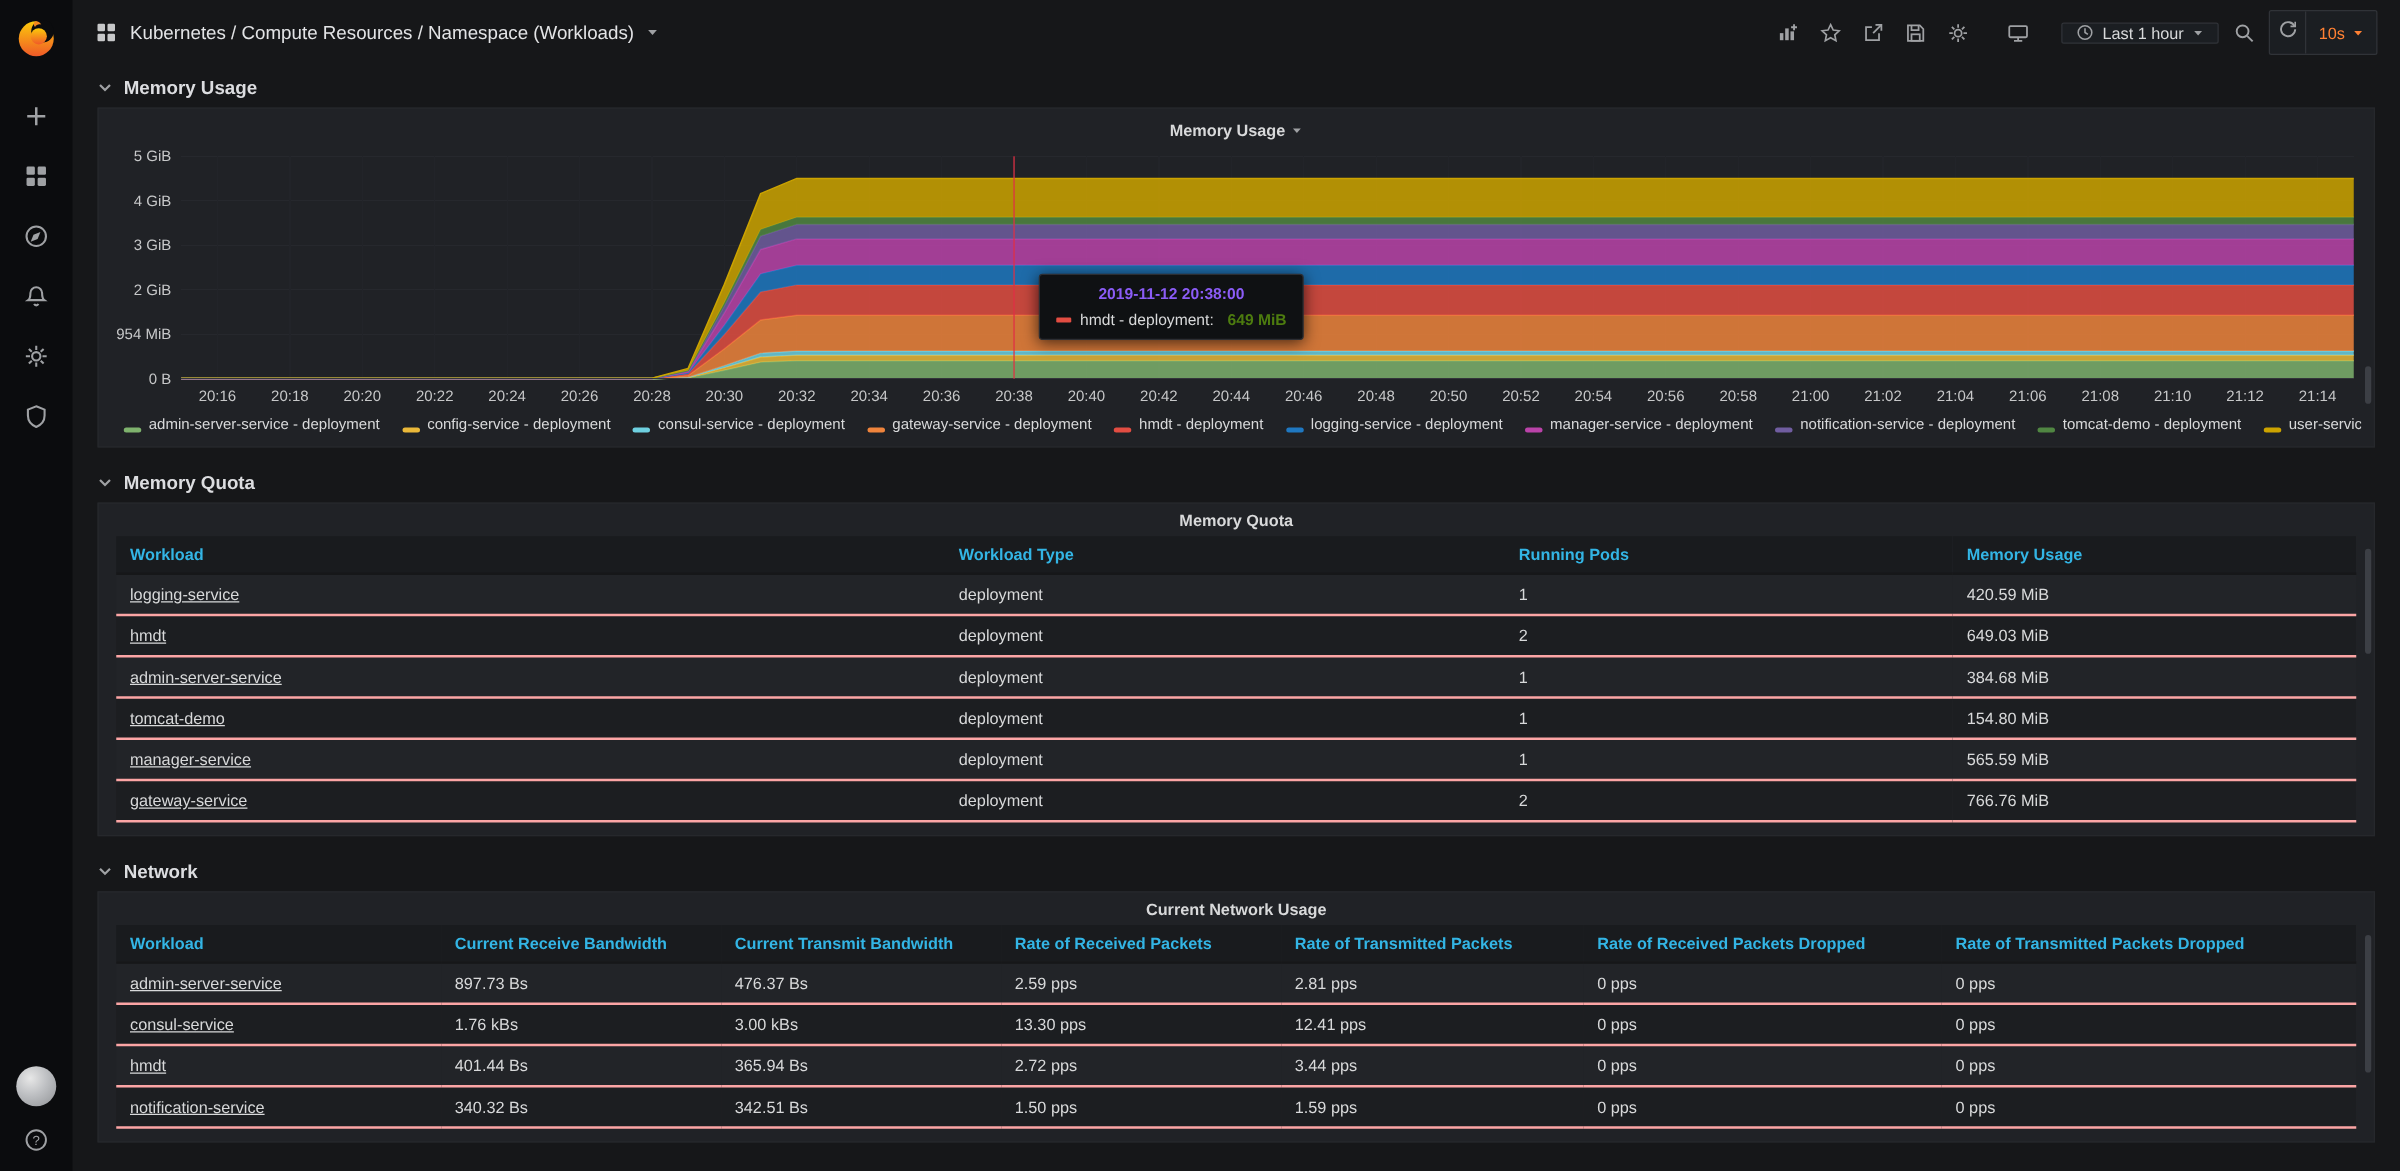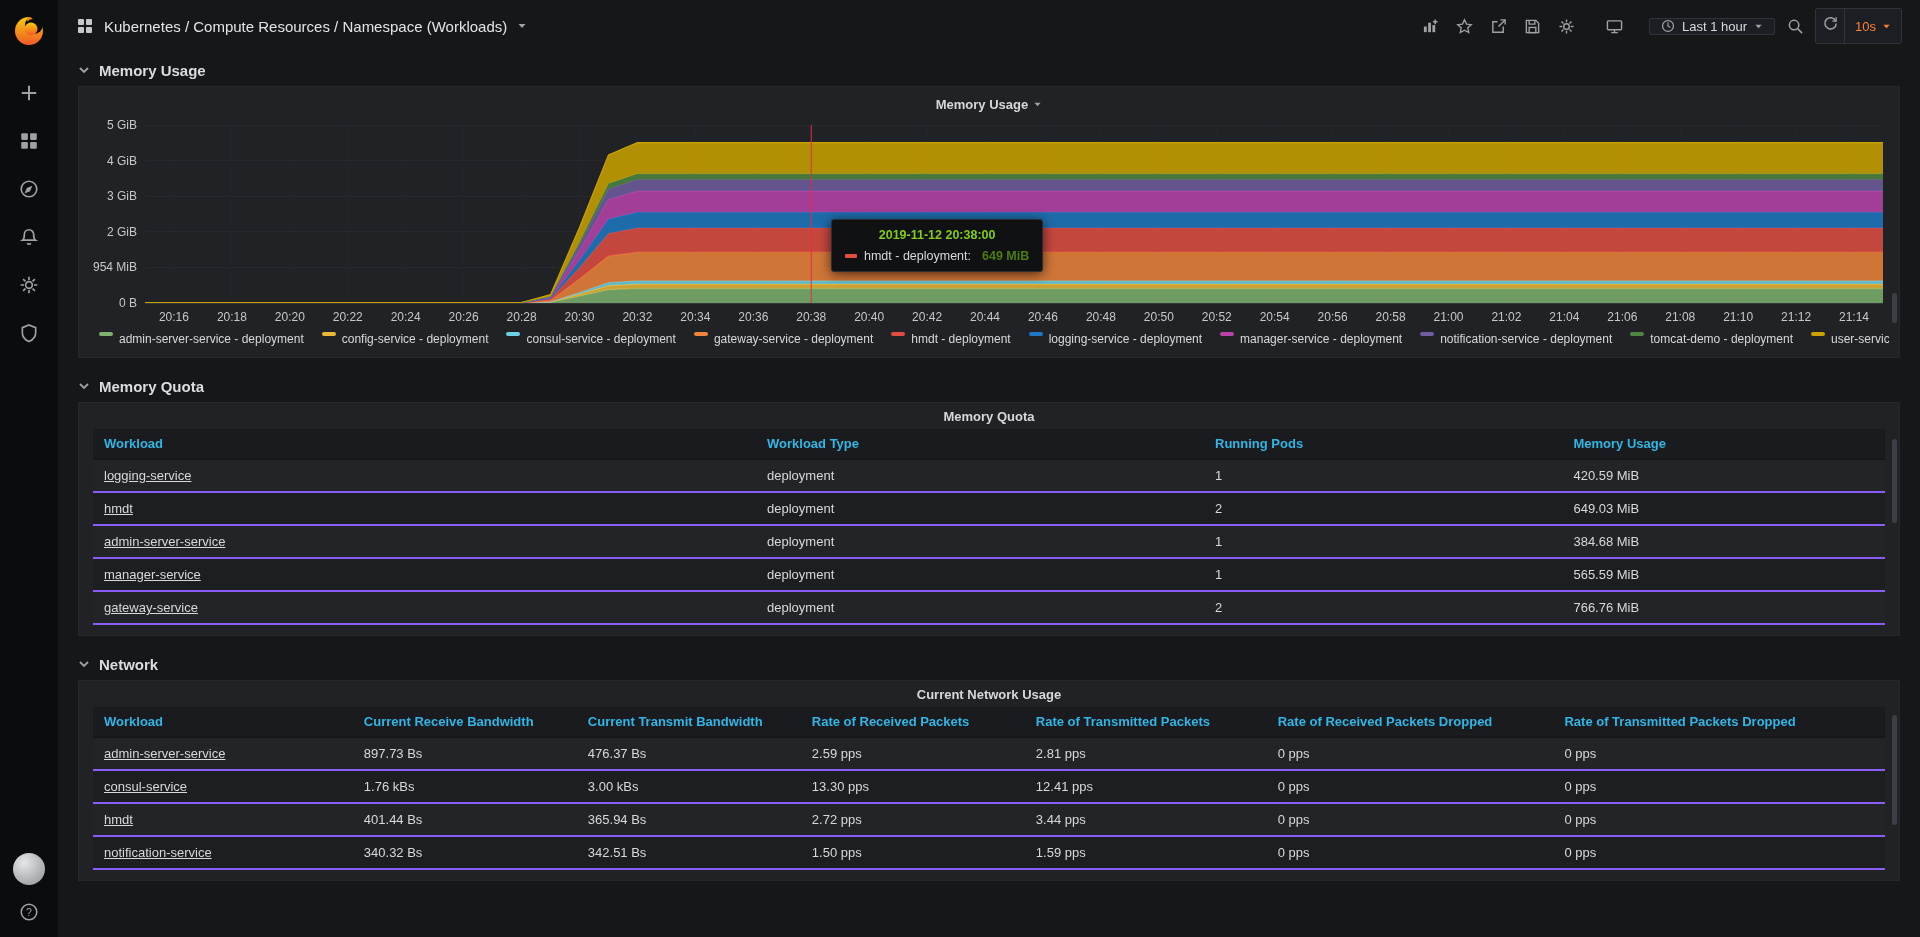--- a/index.html
+++ b/index.html
@@ -46,36 +46,36 @@
   .panel{background:#202226;border:1px solid #26282c;position:relative}
   .panel-title{height:26px;display:flex;align-items:center;justify-content:center;font-weight:700;
     font-size:13px;color:#d8d9da;gap:5px;cursor:pointer}
   .mt{margin-top:12px}
 
   
   .chart-panel{height:272px;padding:4px 10px 0}
   .chart-wrap{position:relative}
   .chart-wrap svg{display:block}
   .legend{display:flex;gap:18px;padding:3px 10px 6px;font-size:12px;color:#d8d9da;white-space:nowrap;overflow:hidden}
-  .legend-item{display:flex;align-items:flex-start;cursor:pointer}
+  .legend-item{display:flex;align-items:flex-end;cursor:pointer}
   .legend-swatch{display:inline-block;width:14px;height:4px;border-radius:2px;margin-right:6px}
   .tooltip{position:absolute;left:742px;top:102px;background:#0f1113;border:1px solid #2c2e33;
     border-radius:3px;padding:8px 13px;font-size:12.5px;box-shadow:0 2px 12px rgba(0,0,0,.65);
     z-index:4;white-space:nowrap;color:#d8d9da}
-  .tt-time{font-weight:700;text-align:center;margin-bottom:7px;color:#84cc16}
+  .tt-time{font-weight:700;text-align:center;margin-bottom:7px;color:#8b5cf6}
   .tt-row{display:flex;align-items:center;gap:7px}
   .tt-swatch{width:12px;height:4px;border-radius:1px;display:inline-block}
   .tt-row b{margin-left:4px;color:#4d7c0f}
 
   
   .table-wrap{padding:0 14px 10px}
   table.gtable{width:100%;border-collapse:collapse;font-size:13px;table-layout:fixed}
   table.gtable th{color:#33b5e5;font-weight:700;text-align:left;padding:0 11px;height:30px;
     background:#191b1e;border-bottom:2px solid #161719;cursor:pointer;overflow:hidden;white-space:nowrap}
-  table.gtable td{height:33px;padding:0 11px;color:#d8d9da;border-bottom:2px solid #8b5cf6;
+  table.gtable td{height:33px;padding:0 11px;color:#d8d9da;border-bottom:2px solid #fca5a5;
     overflow:hidden;white-space:nowrap}
   table.gtable tbody tr:nth-child(odd){background:#222428}
   table.gtable tbody tr:nth-child(even){background:#1c1e21}
   .wl-link{text-decoration:underline;cursor:pointer;color:#d8d9da}
   .panel-scrollbar{position:absolute;right:2px;width:5px;border-radius:3px;background:#3c3f45;cursor:pointer}
   .sb-quota{top:36px;height:84px}
   .sb-net{top:34px;height:110px}
   .sb-chart{bottom:34px;height:30px}
 </style>
 </head>
@@ -461,20 +461,26 @@
                   <td>2</td>
                   <td>649.03 MiB</td>
                 </tr>
                 <tr>
                   <td><span class="wl-link">admin-server-service</span></td>
                   <td>deployment</td>
                   <td>1</td>
                   <td>384.68 MiB</td>
                 </tr>
                 <tr>
+                  <td><span class="wl-link">tomcat-demo</span></td>
+                  <td>deployment</td>
+                  <td>1</td>
+                  <td>154.80 MiB</td>
+                </tr>
+                <tr>
                   <td><span class="wl-link">manager-service</span></td>
                   <td>deployment</td>
                   <td>1</td>
                   <td>565.59 MiB</td>
                 </tr>
                 <tr>
                   <td><span class="wl-link">gateway-service</span></td>
                   <td>deployment</td>
                   <td>2</td>
                   <td>766.76 MiB</td>

